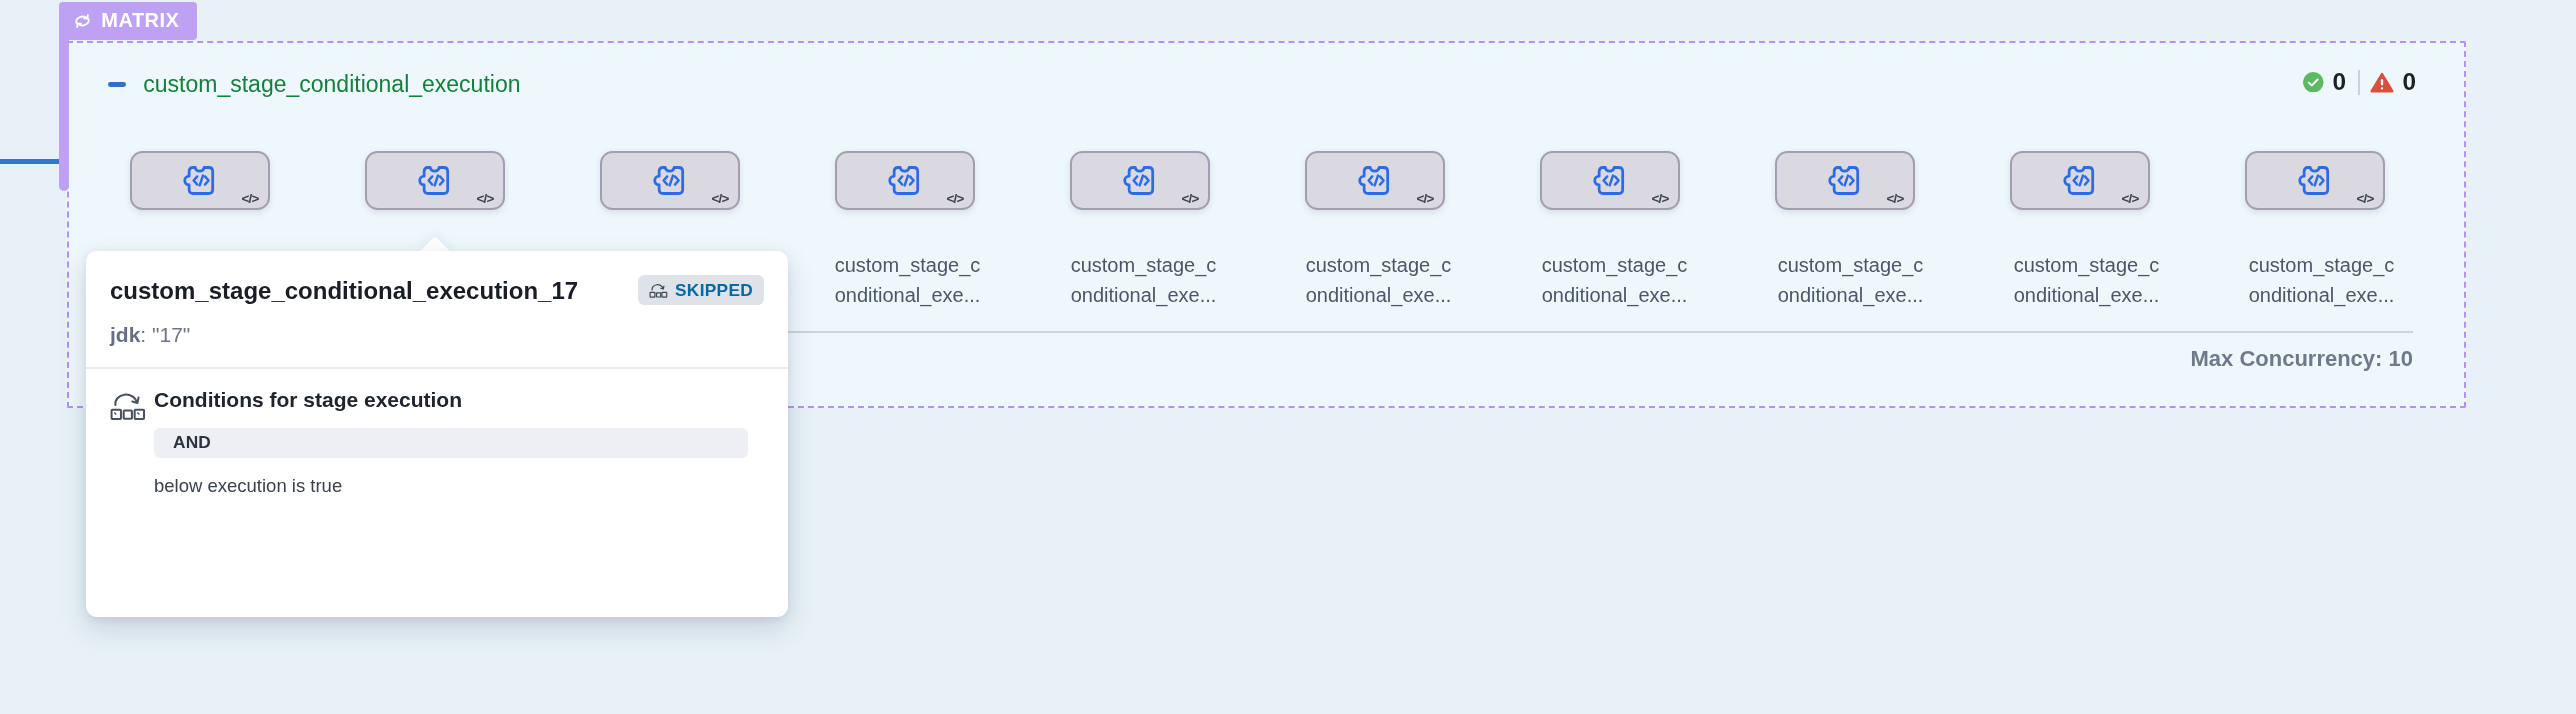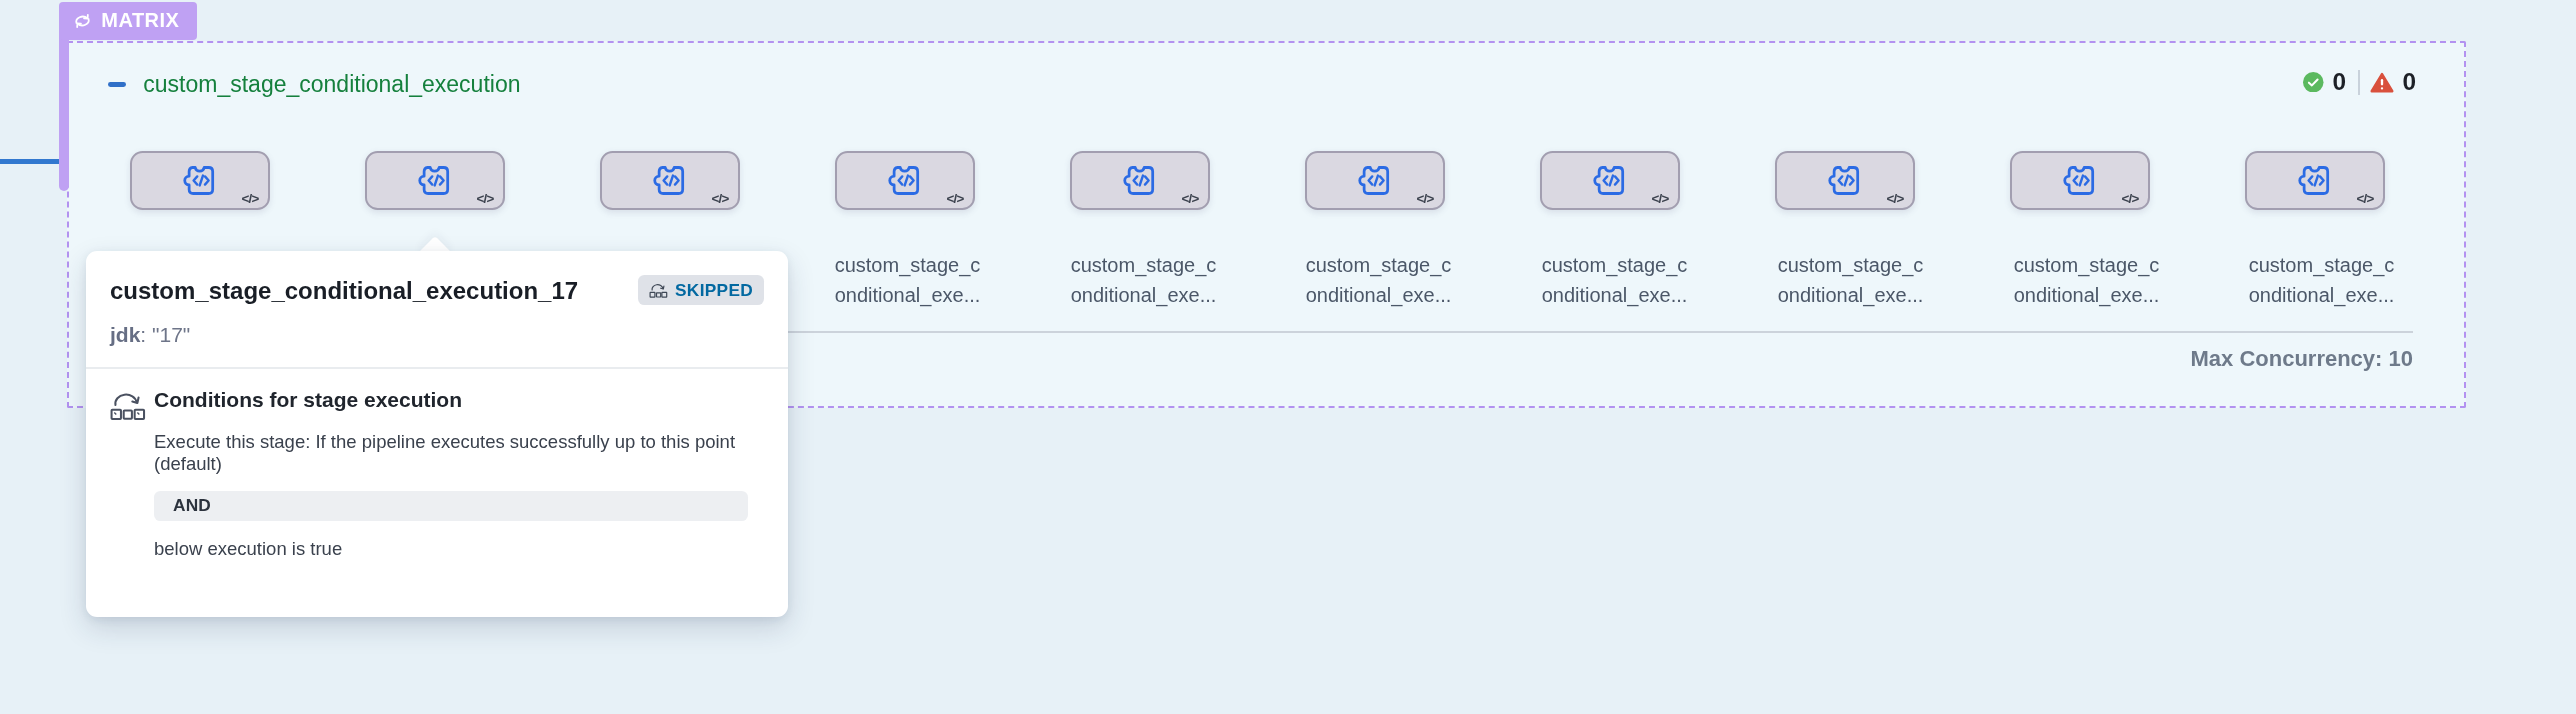--- a/index.html
+++ b/index.html
@@ -317,19 +317,18 @@
         <rect x="2" y="26" width="12" height="12" rx="1"></rect>
         <rect x="17.5" y="27" width="10.5" height="10.5" rx="1"></rect>
         <rect x="31.5" y="26" width="12" height="12" rx="1"></rect>
         <path d="M7 20 A 13 11 0 0 1 34 16.5" stroke-linecap="round"></path>
         <path d="M36.5 10.5 L35 17.5 L28.5 15.5" stroke-linejoin="round" stroke-linecap="round"></path>
         <path d="M5.5 29.5 l2.5 2.5 M35 29.5 l2.5 2.5" stroke-width="1.8"></path>
       </svg>
     </div>
     <div class="cond-body">
       <div class="cond-heading">Conditions for stage execution</div>
-      <div class="cond-desc">Execute this stage: If the pipeline executes successfully up to this point (default)</div>
       <div class="and-bar">AND</div>
       <div class="expr-caption">below execution is true</div>
     </div>
   </div>
 </div>
 
 
 </body></html>

